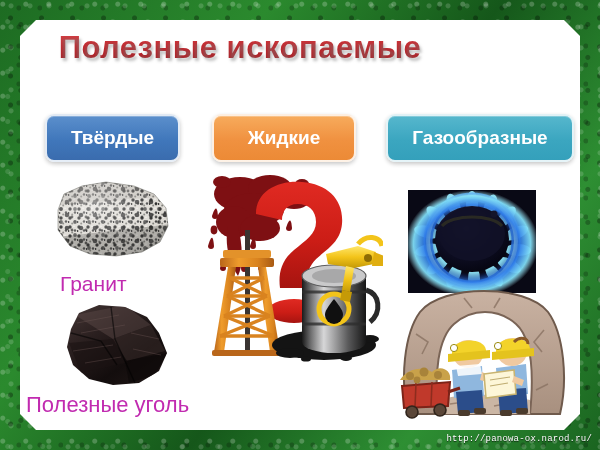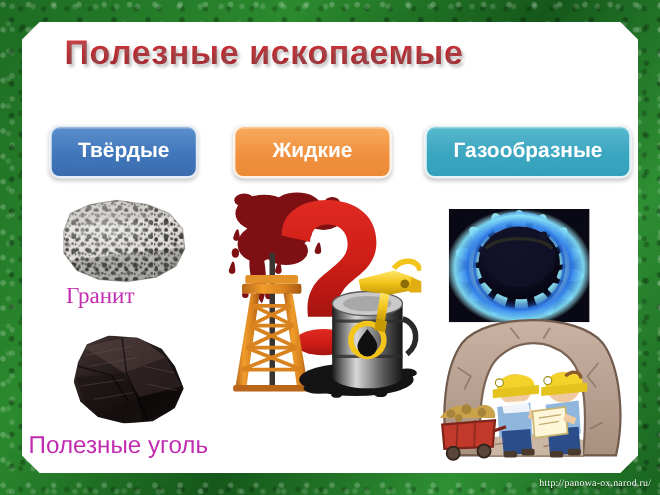--- a/index.html
+++ b/index.html
@@ -47,37 +47,37 @@
   }
   #pill-solid{left:45px;top:114px;width:131px;
     background:linear-gradient(180deg,#5b8fcc 0%,#4077bb 55%,#3a6cae 100%);}
   #pill-liquid{left:212px;top:114px;width:140px;
     background:linear-gradient(180deg,#f9a košice 0%,#f0973f 100%);
     background:linear-gradient(180deg,#f7ab5c 0%,#f09140 55%,#ec8a36 100%);}
   #pill-gas{left:386px;top:114px;width:184px;
     background:linear-gradient(180deg,#56b7cd 0%,#3ba6c0 55%,#34a0bb 100%);}
   
   .caption{position:absolute;white-space:nowrap;font-weight:normal;}
-  #cap-granite{left:60px;top:256px;font-size:21px;color:#c12bb0;font-family:Liberation Serif, serif;}
+  #cap-granite{left:60px;top:272px;font-size:21px;color:#c12bb0;}
   #cap-coal{left:26px;top:392px;font-size:22px;color:#c12bb0;}
   #cap-oil{left:251px;top:362px;font-size:21px;color:#1d7a1d;}
   
   #granite{position:absolute;left:50px;top:180px;width:122px;height:78px;}
   
   #coal{position:absolute;left:55px;top:303px;width:122px;height:84px;}
   
   #oil-art{position:absolute;left:198px;top:172px;width:185px;height:190px;}
   
   #burner{position:absolute;left:408px;top:190px;width:128px;height:103px;}
   
   #mine{position:absolute;left:398px;top:288px;width:172px;height:136px;}
   
   #watermark{
     position:absolute;right:8px;bottom:6px;
-    font-family:Liberation Serif, serif;
+    font-family:Liberation Mono, monospace;
     font-size:9px;color:#ffffff;letter-spacing:.2px;
     text-shadow:0 1px 1px rgba(0,0,0,.7);white-space:nowrap;
   }
 </style>
 </head>
 <body>
 
 <div id="slide">
 
   <div id="paper"></div>

